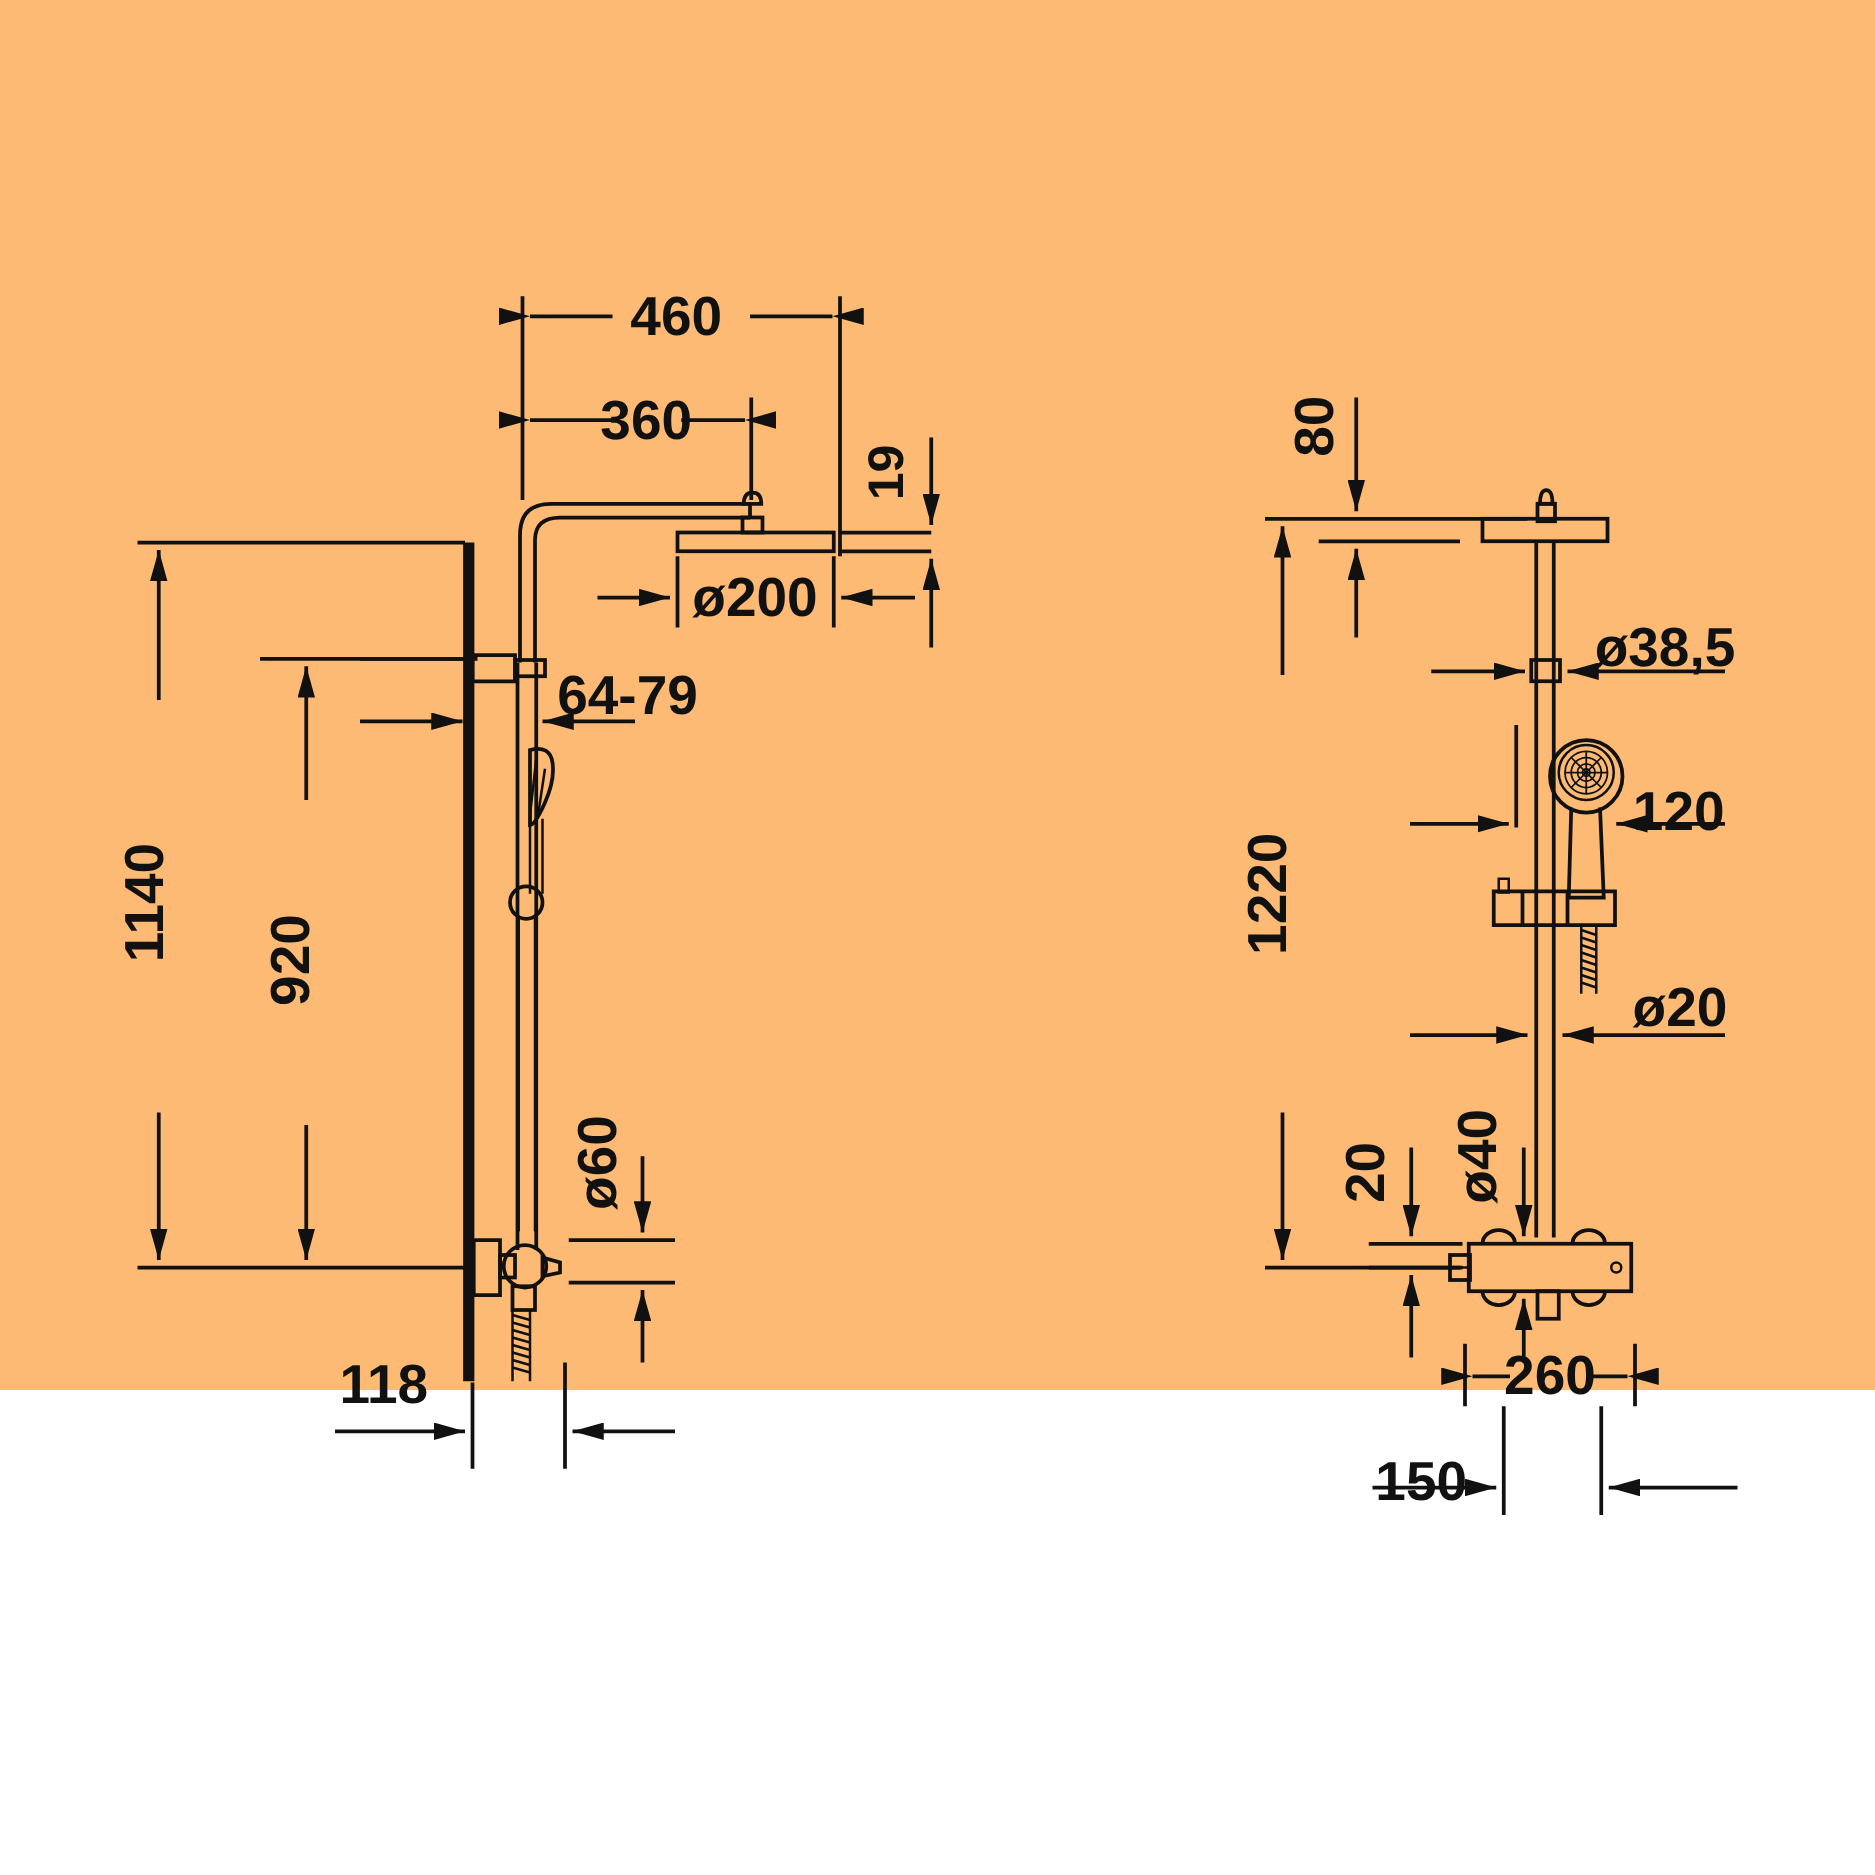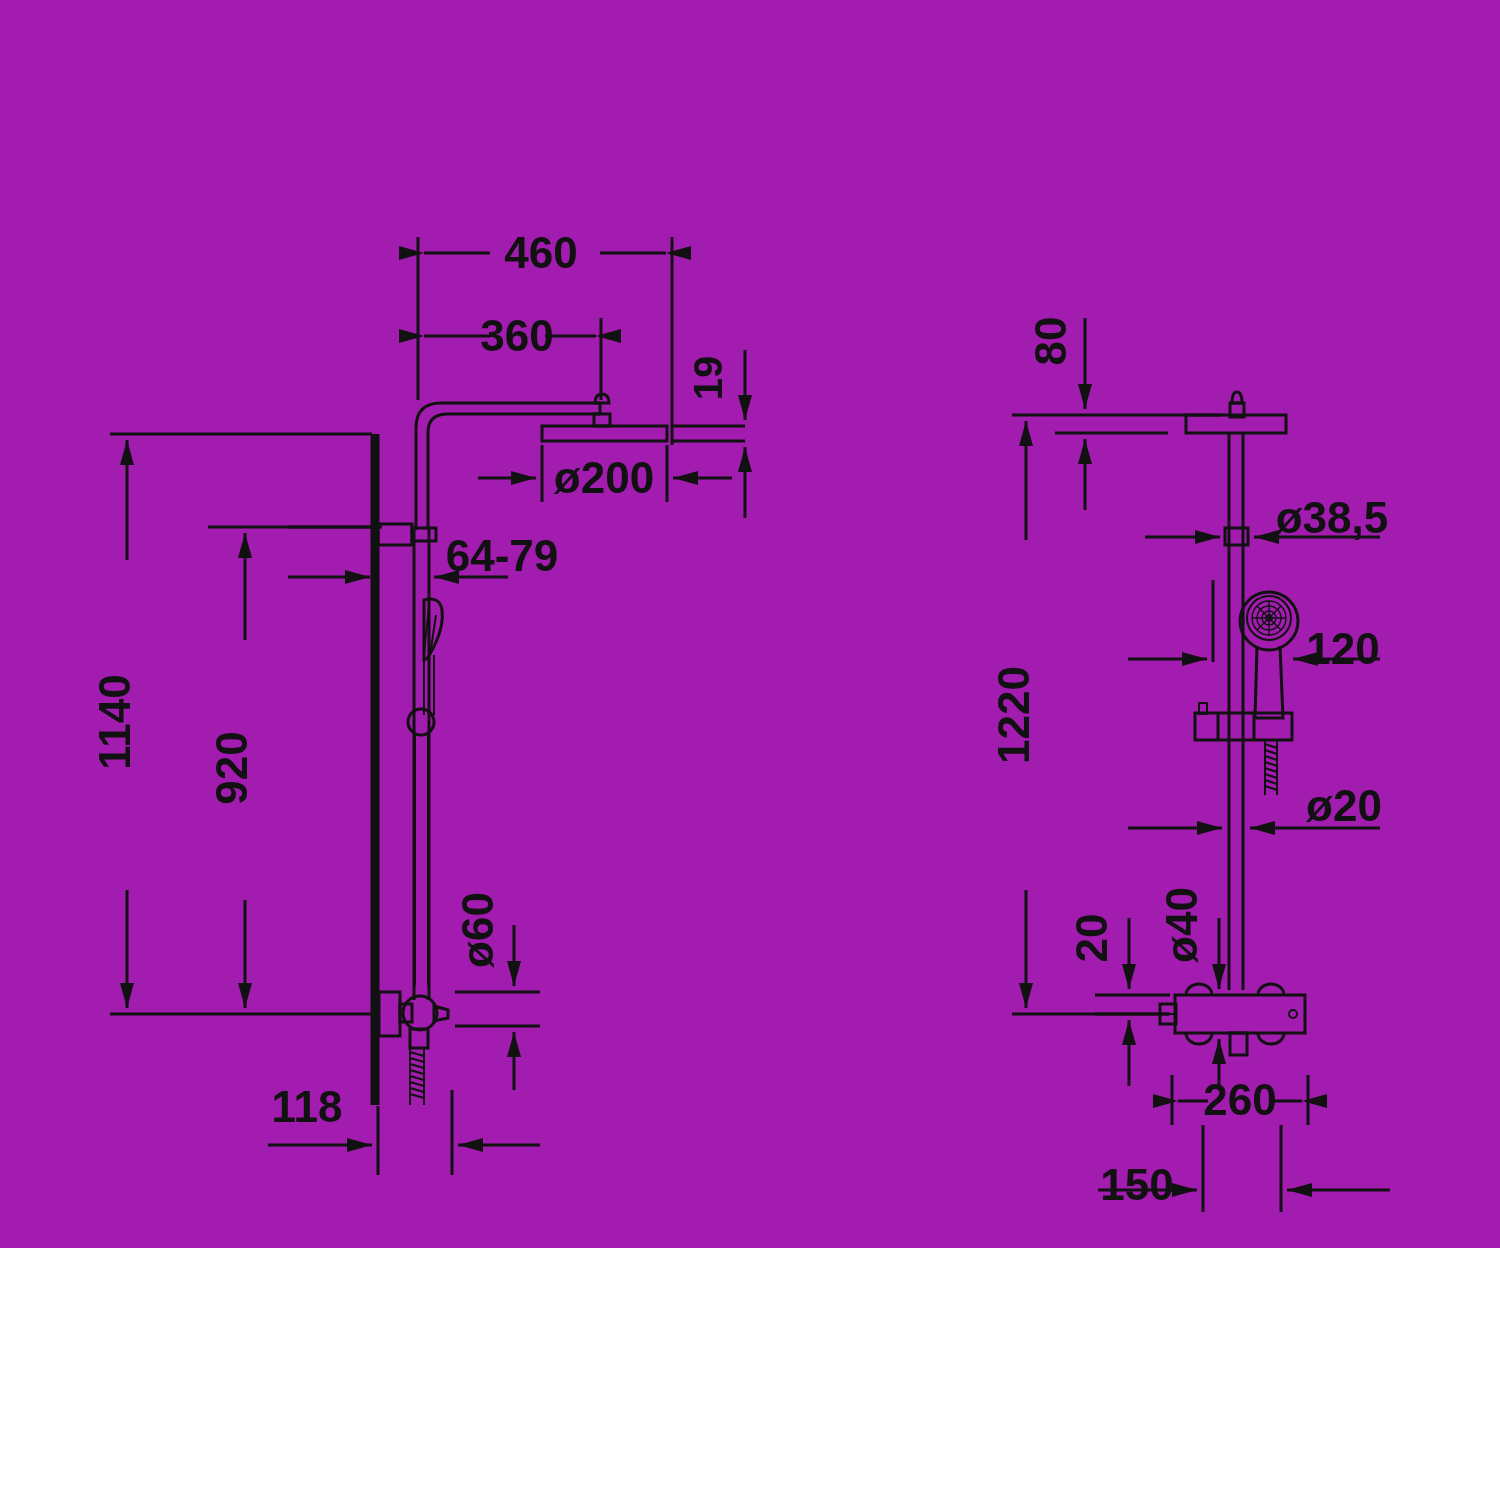--- a/index.html
+++ b/index.html
@@ -1,18 +1,18 @@
 <!DOCTYPE html>
 <html><head>
 <meta charset="utf-8">
 <style>
   html,body{margin:0;padding:0;background:#ffffff;}
   body{width:1500px;height:1500px;overflow:hidden;
        font-family:"Liberation Sans", sans-serif;}
-  #stage{position:relative;width:1500px;height:1248px;background:#a21caf;}
+  #stage{position:relative;width:1500px;height:1112px;background:#fdba74;}
   svg#drawing{position:absolute;left:0;top:0;width:1500px;height:1500px;display:block;}
   .dimtxt{font-family:"Liberation Sans", sans-serif;font-weight:bold;font-size:40px;fill:#111;}
   .dimtxt.big{font-size:44px;}
 </style>
 </head>
 <body>
 
 <div id="stage">
 <svg id="drawing" viewBox="0 0 1500 1500">
 

